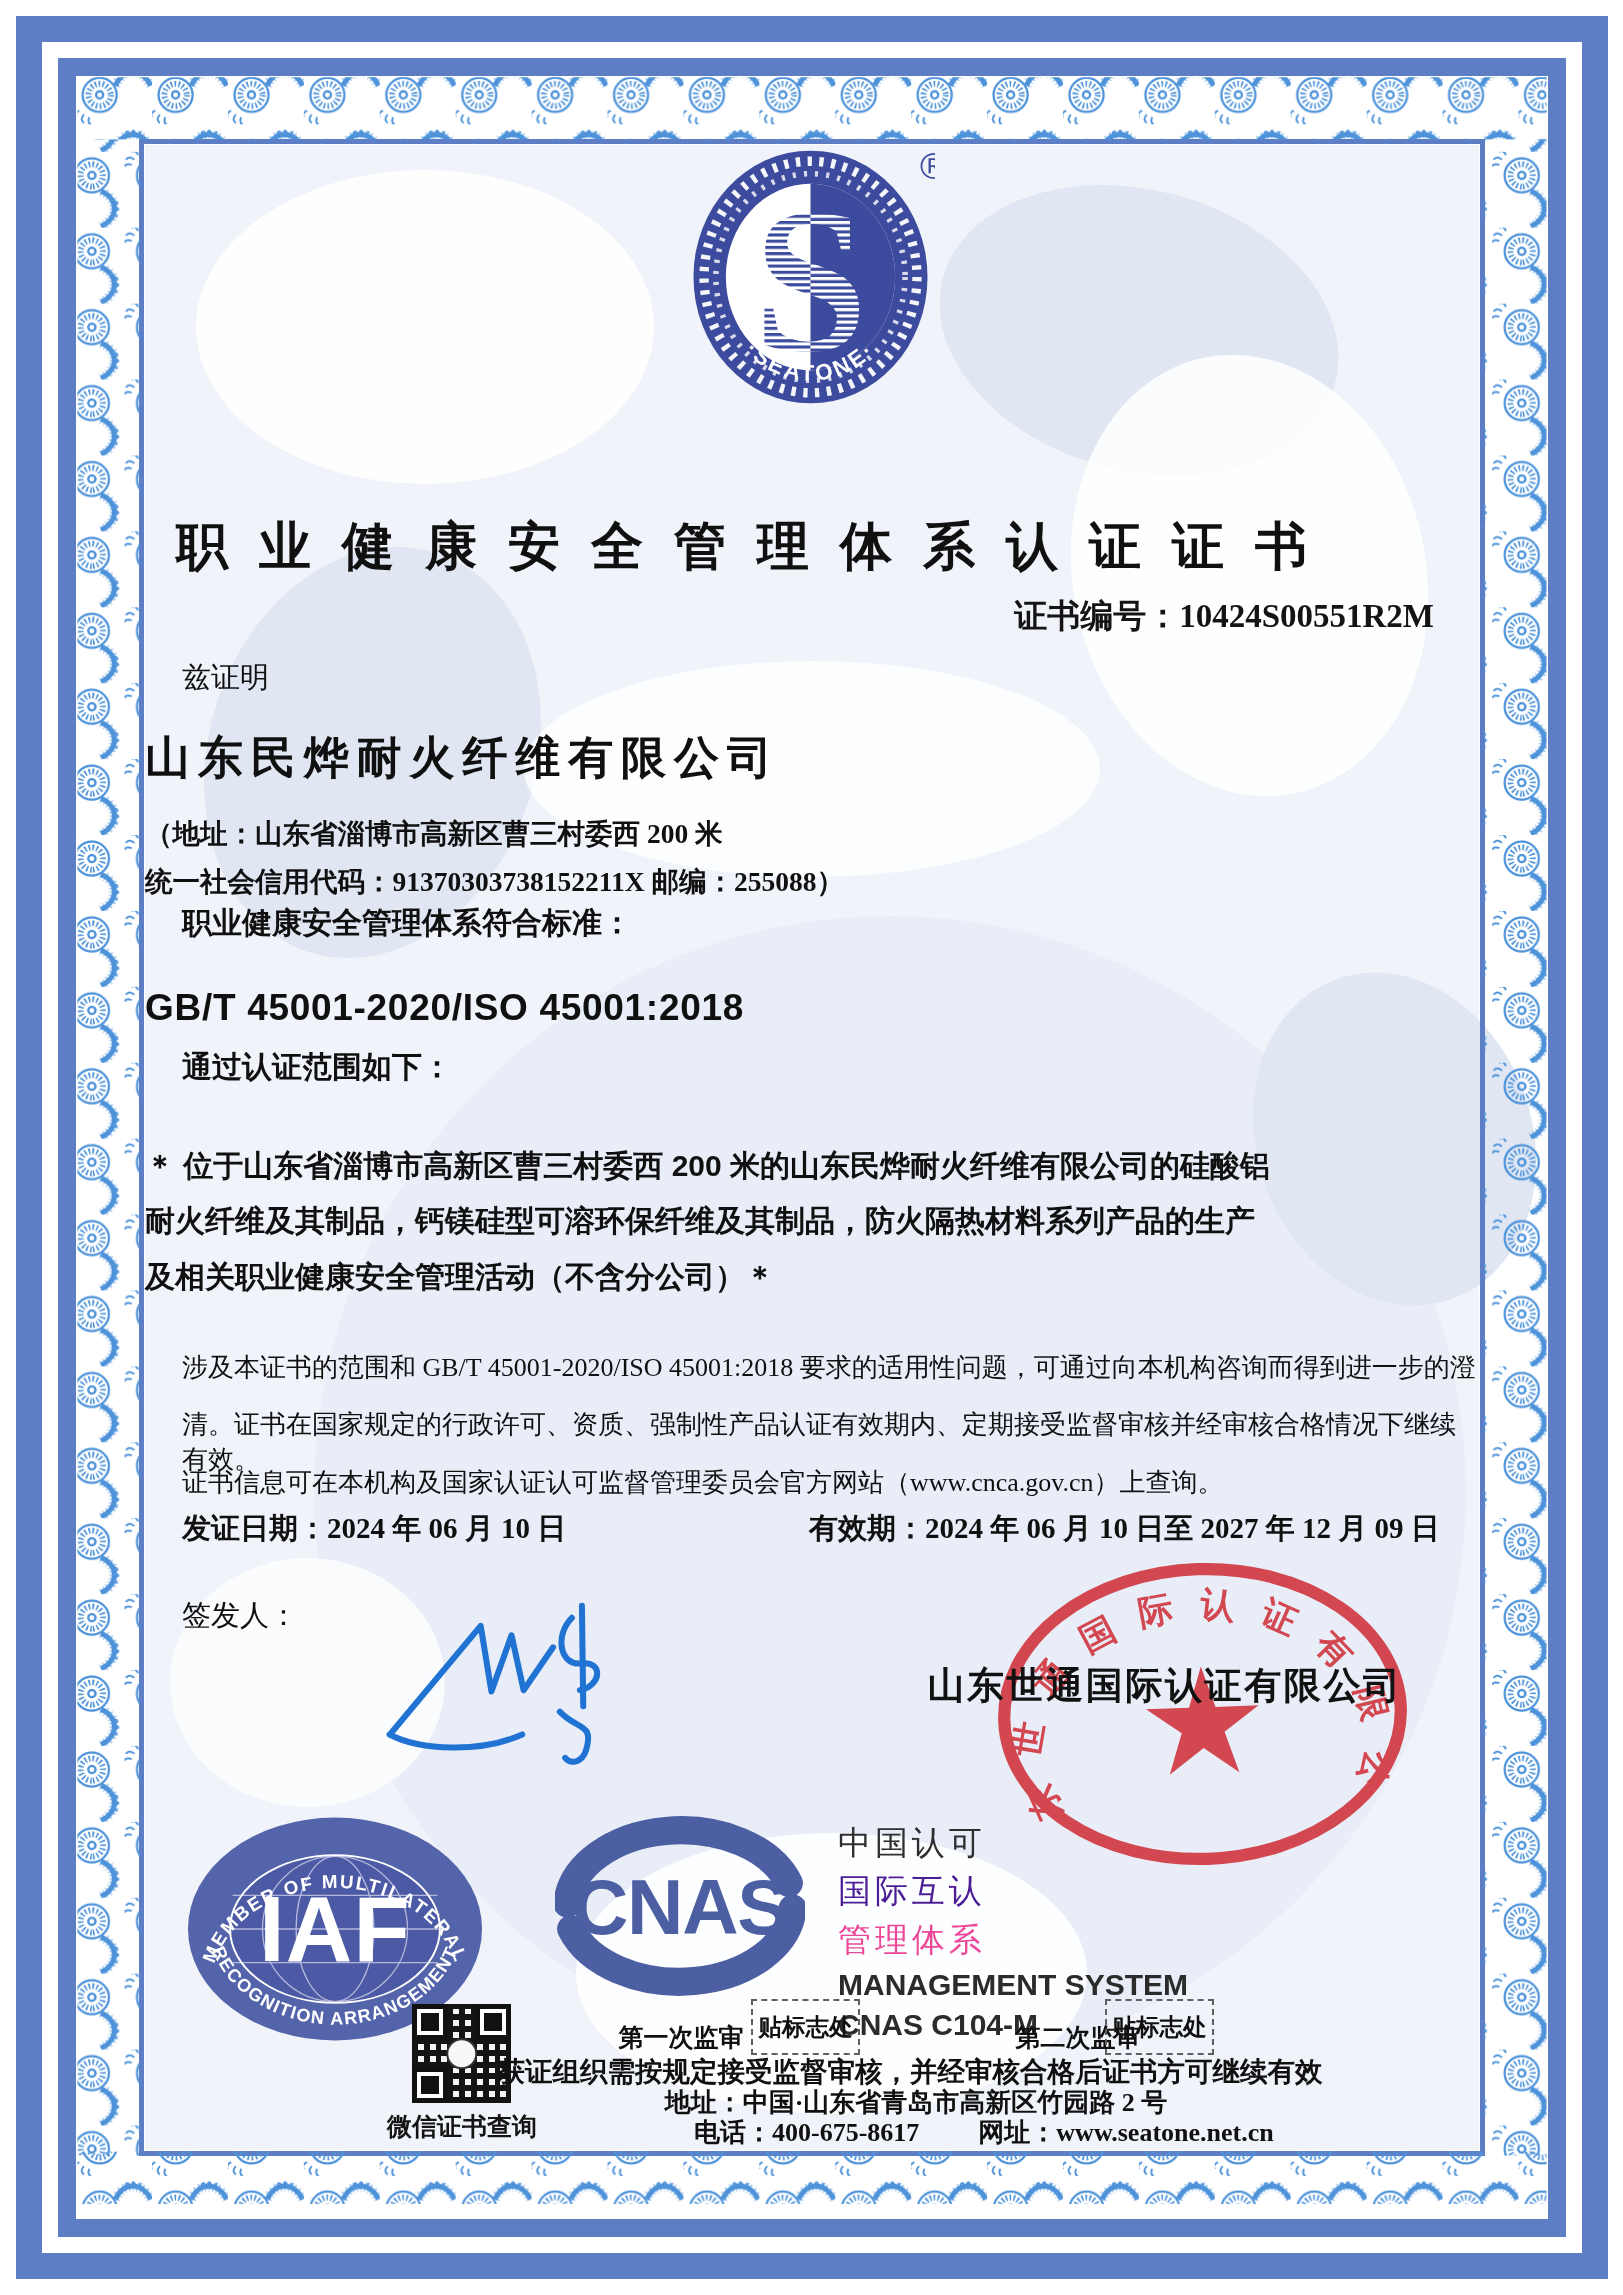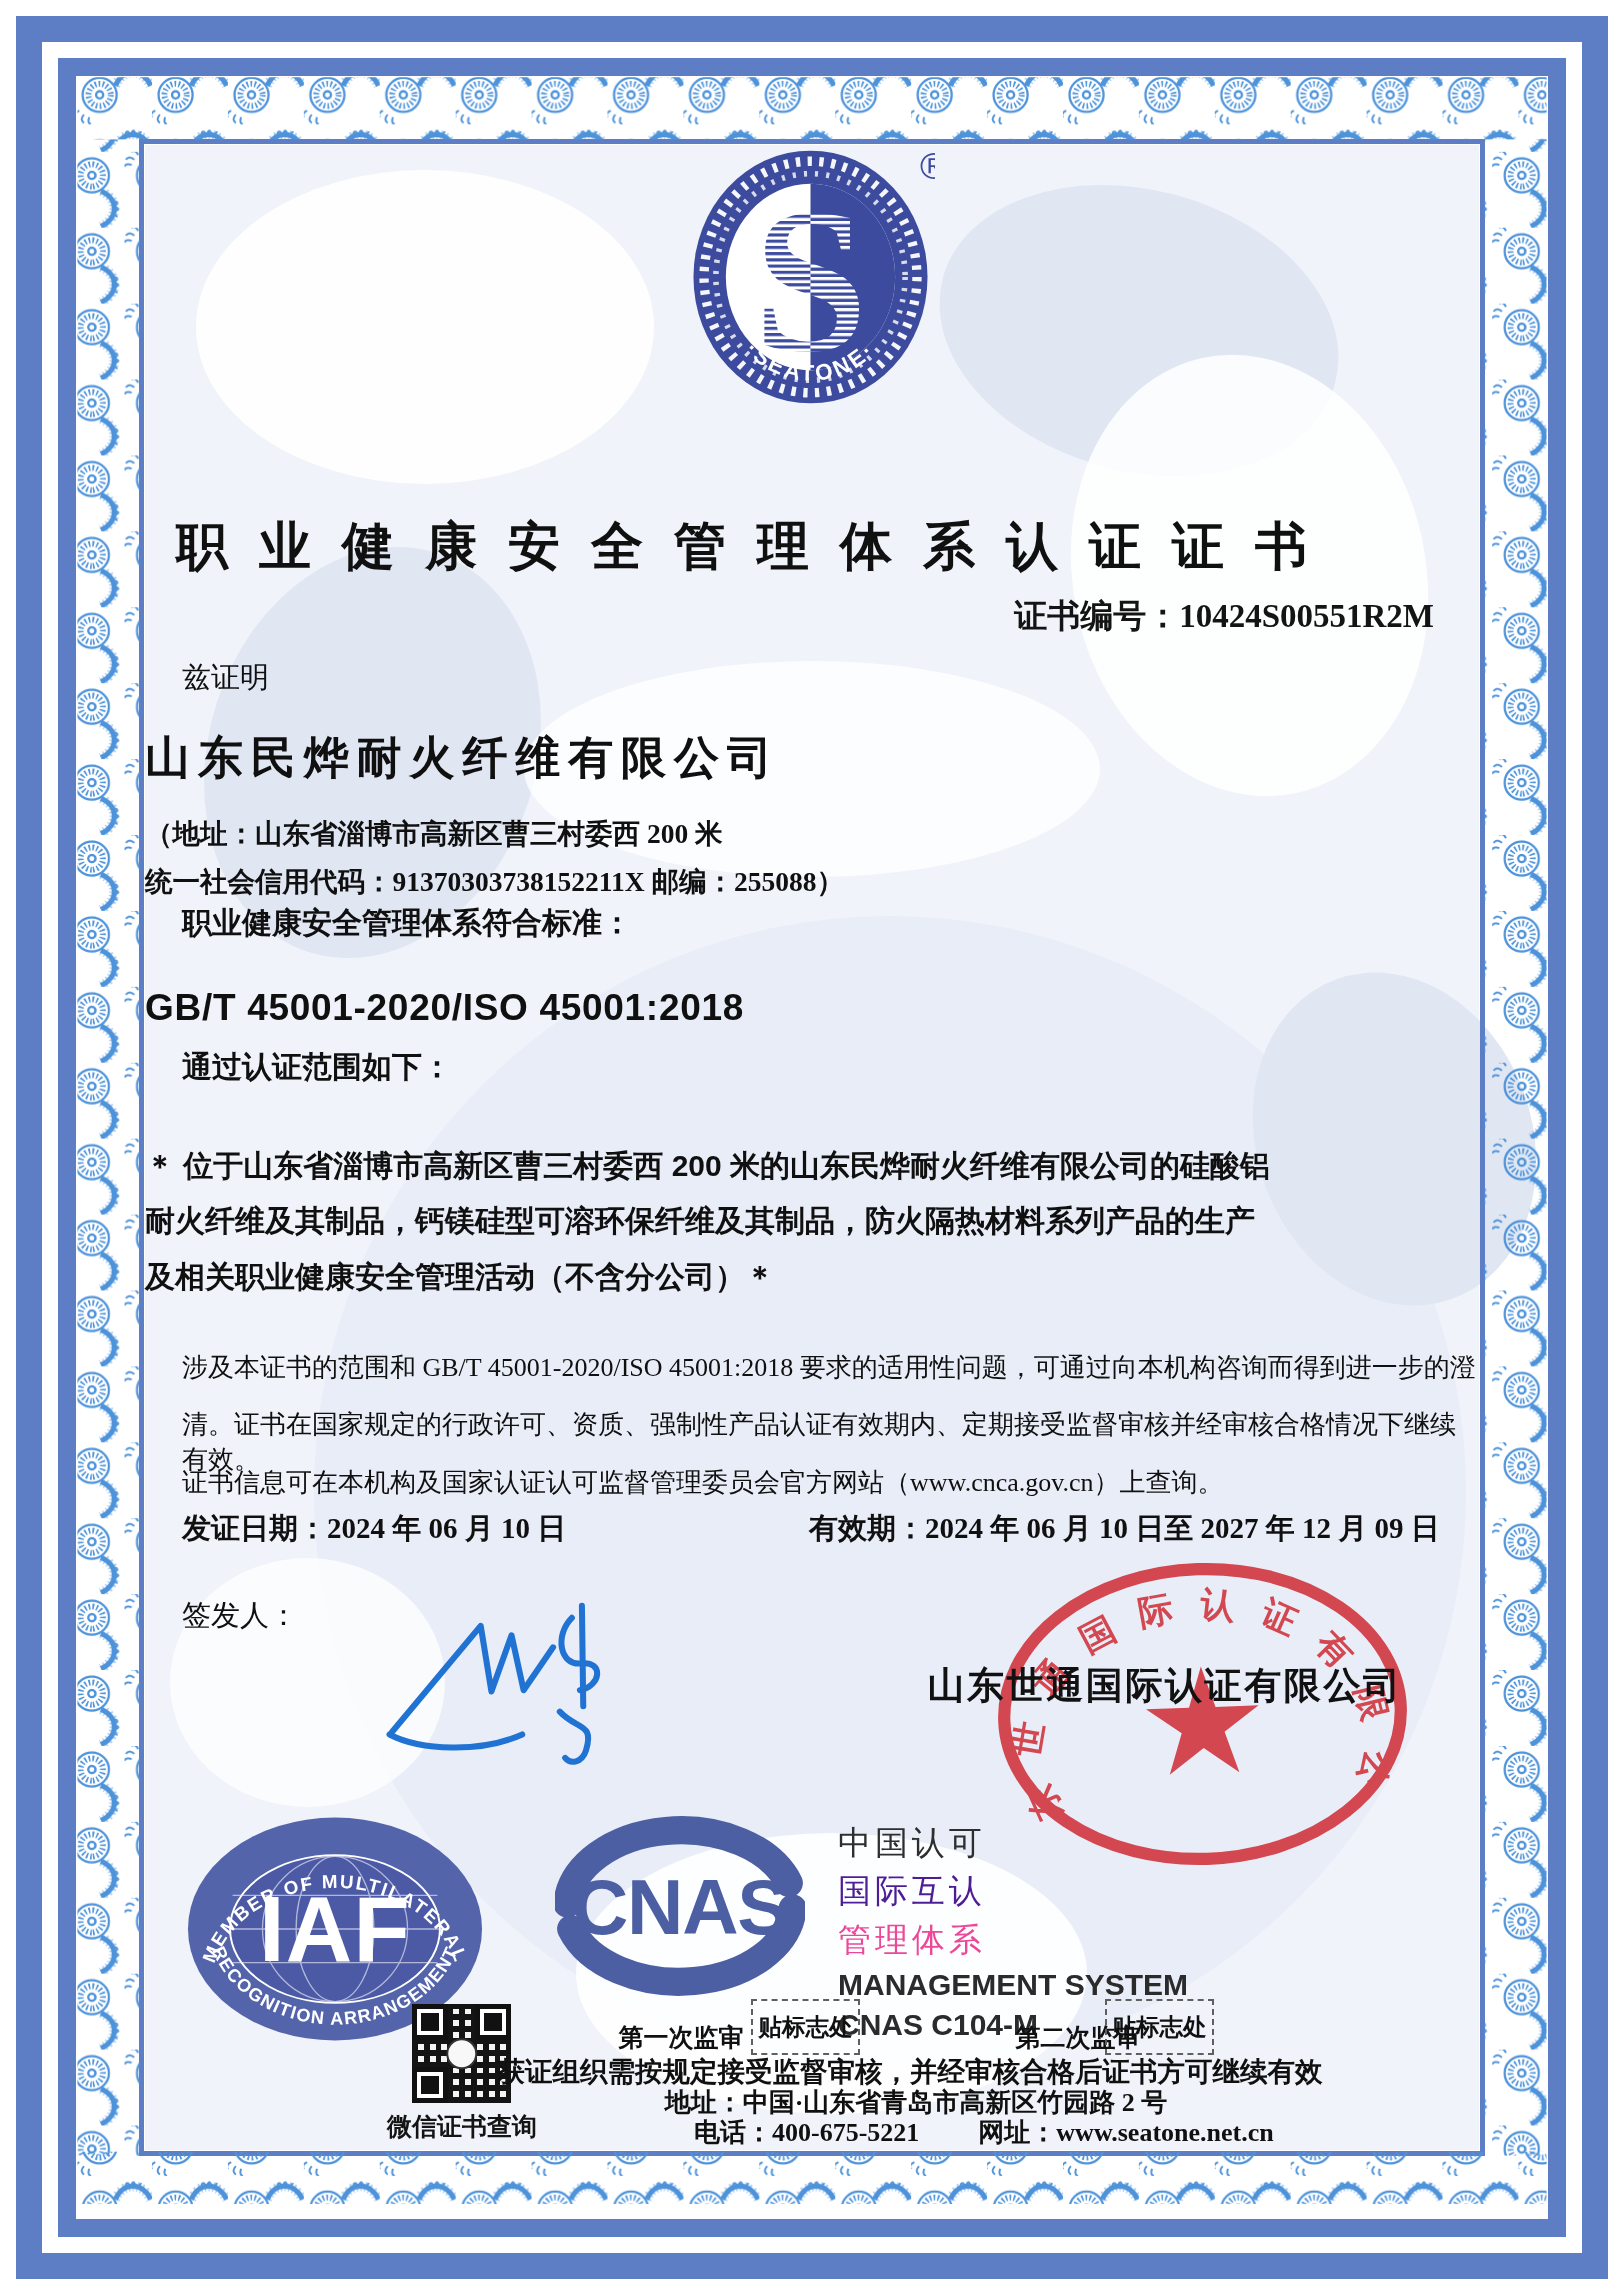--- a/index.html
+++ b/index.html
@@ -227,17 +227,17 @@
   <span class="song ink" style="font-size:23.6px;font-weight:600;">贴标志处</span>
 </div>
 <div class="abs song ink" style="left:1043px;top:2021px;transform:translateX(-50%);font-size:25px;font-weight:600;white-space:nowrap;margin-left:35px;">第二次监审</div>
 <div class="stickerbox" style="left:1105px;top:1999px;width:105px;height:52px;">
   <span class="song ink" style="font-size:23.6px;font-weight:600;">贴标志处</span>
 </div>
 
 <div class="abs song ink" style="left:910px;top:2054px;transform:translateX(-50%);font-size:27.5px;font-weight:600;white-space:nowrap;">获证组织需按规定接受监督审核，并经审核合格后证书方可继续有效</div>
 <div class="abs song ink" style="left:916px;top:2085px;transform:translateX(-50%);font-size:26px;font-weight:600;white-space:nowrap;">地址：中国·山东省青岛市高新区竹园路 2 号</div>
 <div class="abs song ink" style="left:694px;top:2115px;font-size:26px;font-weight:600;white-space:nowrap;">
-  <span>电话：</span><span>400-675-5221</span>
+  <span>电话：</span><span>400-675-8617</span>
   <span style="display:inline-block;width:46px;"></span>
   <span>网址：</span><span>www.seatone.net.cn</span>
 </div>
 
 
 </body></html>

